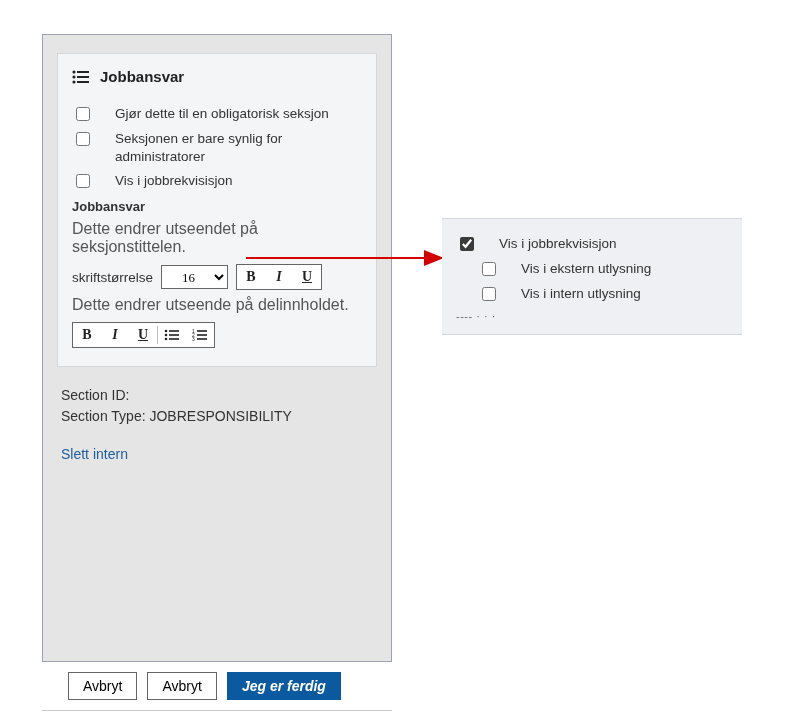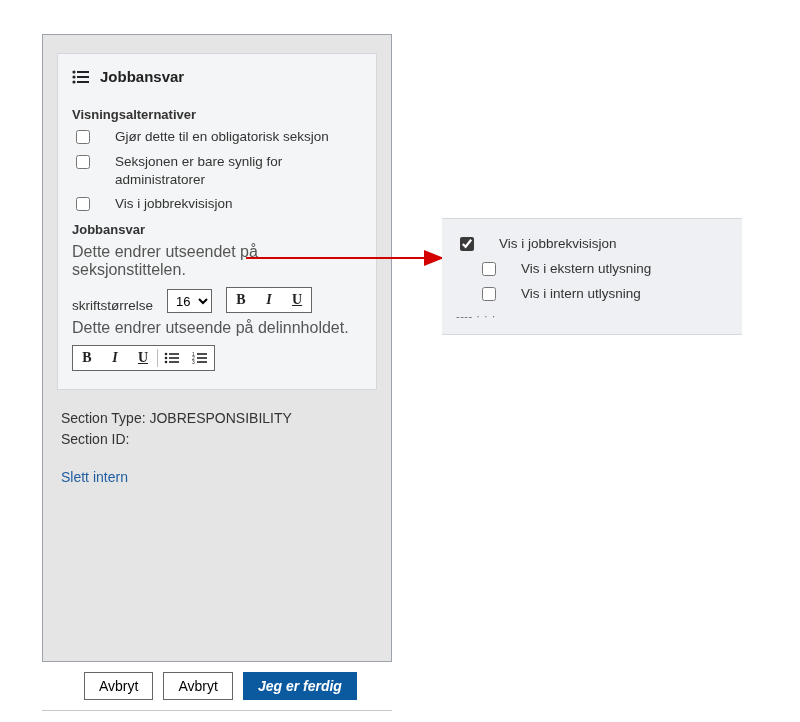--- a/index.html
+++ b/index.html
@@ -67,31 +67,32 @@
     line-height: 1.35;
   }
   .option-row input[type="checkbox"]{
     width: 14px; height: 14px;
     margin-top: 2px;
     accent-color: #444;
   }
   .option-label { flex: 1; }
   .style-row {
     display: flex;
-    align-items: flex-end;
-    gap: 14px;
+    align-items: center;
+    gap: 8px;
     margin: 6px 0;
   }
   .style-row label { font-size: 13.5px; }
   .select {
     border: 1px solid #666;
     background: #fff;
     font-size: 13px;
-    padding: 2px 4px;
+    padding: 2px 16px;
     height: 24px;
+    font-family: Liberation Serif, serif;
   }
   .biu-group {
     display: inline-flex;
     border: 1px solid #666;
     background: #fff;
     height: 26px;
     align-items: stretch;
   }
   .biu-btn {
     width: 28px;
@@ -126,21 +127,21 @@
   .delete-link {
     color: #1f5da0;
     font-size: 14px;
     margin-top: 20px;
     display: inline-block;
     padding-left: 4px;
     cursor: pointer;
   }
   .btn-row {
     position: absolute;
-    left: 84px;
+    left: 68px;
     top: 672px;
     display: flex;
     gap: 10px;
   }
   .btn {
     border: 1px solid #666;
     background: #fff;
     padding: 5px 14px;
     font-size: 14px;
     cursor: pointer;
@@ -207,21 +208,20 @@
           <rect x="5" y="1" width="12" height="2" fill="#222"></rect>
           <circle cx="2" cy="7" r="1.6" fill="#222"></circle>
           <rect x="5" y="6" width="12" height="2" fill="#222"></rect>
           <circle cx="2" cy="12" r="1.6" fill="#222"></circle>
           <rect x="5" y="11" width="12" height="2" fill="#222"></rect>
         </svg>
       </span>
       <span class="section-title">Jobbansvar</span>
     </div>
 
-    <div class="subhead">Visningsalternativer</div>
 
     <div class="option-row">
       <input type="checkbox" style="">
       <span class="option-label">Gjør dette til en obligatorisk seksjon</span>
     </div>
 
     <div class="option-row">
       <input type="checkbox" style="">
       <span class="option-label">Seksjonen er bare synlig for administratorer</span>
     </div>
@@ -273,25 +273,25 @@
               <rect x="5" y="5.2" width="10" height="1.6" fill="#222"></rect>
             <text x="0" y="12" font-size="5" fill="#222">3</text>
               <rect x="5" y="9.2" width="10" height="1.6" fill="#222"></rect>
           </svg>
         </span>
       </span>
     </div>
   </div>
 
   <div class="meta-block">
+    <div><span>Section ID:</span></div>
     <div>
       <span>Section Type:</span>
       <span>JOBRESPONSIBILITY</span>
     </div>
-    <div><span>Section ID:</span></div>
   </div>
 
   <a class="delete-link">Slett intern</a>
 </div>
 
 <div class="btn-row">
   <button class="btn">Avbryt</button>
   <button class="btn">Avbryt</button>
   <button class="btn primary">Jeg er ferdig</button>
 </div>

